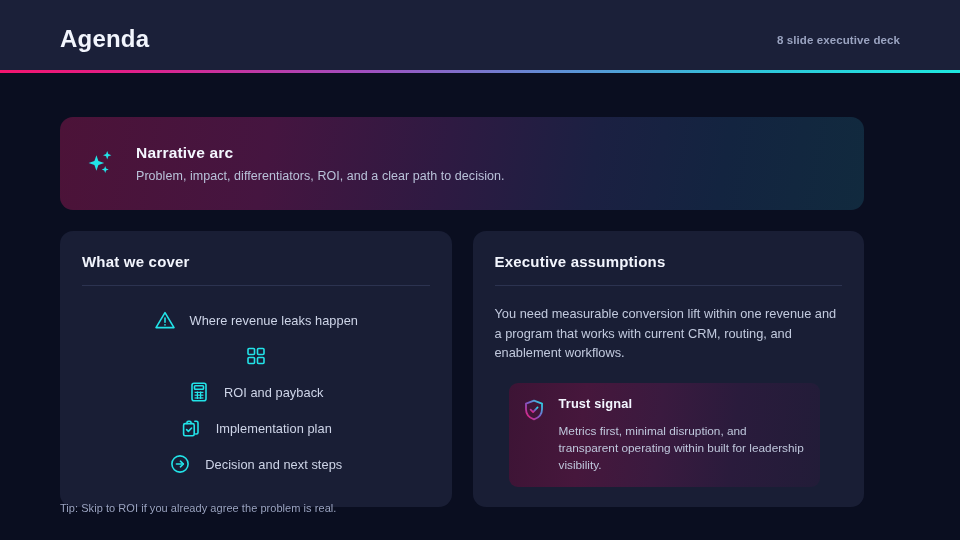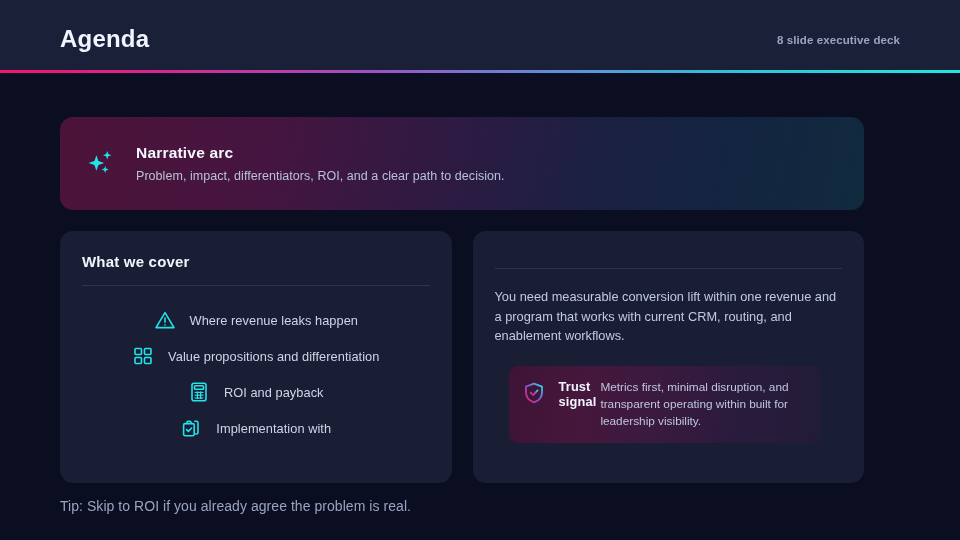--- a/index.html
+++ b/index.html
@@ -203,41 +203,41 @@
        #221c38 100%);
   }
 
   .callout-icon {
     width: 24px;
     height: 24px;
     flex: 0 0 auto;
     margin-top: 2px;
   }
 
-  .callout-text { display: flex; flex-direction: row; gap: 4px; }
+  .callout-text { display: flex; flex-direction: column; gap: 12px; }
 
   .callout-title {
     font-size: 12.8px;
     font-weight: bold;
     color: #f3f6ff;
     letter-spacing: 0.15px;
   }
 
   .callout-body {
     font-size: 11.8px;
     line-height: 17px;
     color: #bfc7dc;
   }
 
   
   .footer-tip {
     position: absolute;
     left: 60px;
     bottom: 26px;
-    font-size: 14px;
+    font-size: 11px;
     color: #9aa3c0;
     letter-spacing: 0.05px;
   }
 </style>
 </head>
 <body>
 
 <div class="slide">
 
   <div class="header">
@@ -282,21 +282,20 @@
 
           <li class="cover-item">
             <span class="cover-icon">
               <svg width="22" height="22" viewBox="0 0 22 22" fill="none" stroke="#22e3e8" stroke-width="1.6">
                 <rect x="3" y="3.5" width="6.5" height="6" rx="1"></rect>
                 <rect x="12.5" y="3.5" width="6.5" height="6" rx="1"></rect>
                 <rect x="3" y="12.5" width="6.5" height="6" rx="1"></rect>
                 <rect x="12.5" y="12.5" width="6.5" height="6" rx="1"></rect>
               </svg>
             </span>
-            <span class="cover-label">Value propositions and differentiation</span>
           </li>
 
           <li class="cover-item">
             <span class="cover-icon">
               <svg width="22" height="22" viewBox="0 0 22 22" fill="none" stroke="#22e3e8" stroke-width="1.6" stroke-linejoin="round">
                 <rect x="4" y="2.2" width="14" height="17.6" rx="2"></rect>
                 <rect x="6.5" y="4.8" width="9" height="3.4" rx="0.8"></rect>
                 <line x1="6.6" y1="11.4" x2="15.4" y2="11.4" stroke-width="1.2"></line>
                 <line x1="6.6" y1="14.2" x2="15.4" y2="14.2" stroke-width="1.2"></line>
                 <line x1="6.6" y1="17.0" x2="15.4" y2="17.0" stroke-width="1.2"></line>
@@ -309,28 +308,39 @@
 
           <li class="cover-item">
             <span class="cover-icon">
               <svg width="22" height="22" viewBox="0 0 22 22" fill="none" stroke="#22e3e8" stroke-width="1.6" stroke-linecap="round" stroke-linejoin="round">
                 <path d="M14.8 4.2 h1.6 a1.6 1.6 0 0 1 1.6 1.6 v9.6 a1.6 1.6 0 0 1 -1.6 1.6 h-0.8"></path>
                 <rect x="3.6" y="6.6" width="10.6" height="12.2" rx="1.6"></rect>
                 <path d="M7.0 6.6 V5.4 a1.2 1.2 0 0 1 1.2 -1.2 h1.6 a1.2 1.2 0 0 1 1.2 1.2 V6.6"></path>
                 <path d="M6.6 12.6 l1.8 1.8 l3.2 -3.4"></path>
               </svg>
             </span>
-            <span class="cover-label">Implementation with</span>
-          </li>
-
+            <span class="cover-label">Implementation plan</span>
+          </li>
+
+          <li class="cover-item">
+            <span class="cover-icon">
+              <svg width="22" height="22" viewBox="0 0 22 22" fill="none" stroke="#22e3e8" stroke-width="1.6" stroke-linecap="round" stroke-linejoin="round">
+                <circle cx="11" cy="11" r="8.1"></circle>
+                <line x1="7.4" y1="11" x2="14.2" y2="11"></line>
+                <polyline points="11.4,8.2 14.4,11 11.4,13.8"></polyline>
+              </svg>
+            </span>
+            <span class="cover-label">Decision and next steps</span>
+          </li>
 
         </ul>
       </div>
 
       <div class="card">
+        <div class="card-title">Executive assumptions</div>
         <div class="card-rule"></div>
         <p class="assume-body">You need measurable conversion lift within one revenue and a program that works with current CRM, routing, and enablement workflows.</p>
 
         <div class="callout">
           <span class="callout-icon">
             <svg width="24" height="24" viewBox="0 0 24 24" fill="none">
               <defs>
                 <linearGradient id="shieldGrad" x1="1" y1="0" x2="0" y2="1">
                   <stop offset="0%" stop-color="#22e3e8"></stop>
                   <stop offset="50%" stop-color="#7e59c9"></stop>

